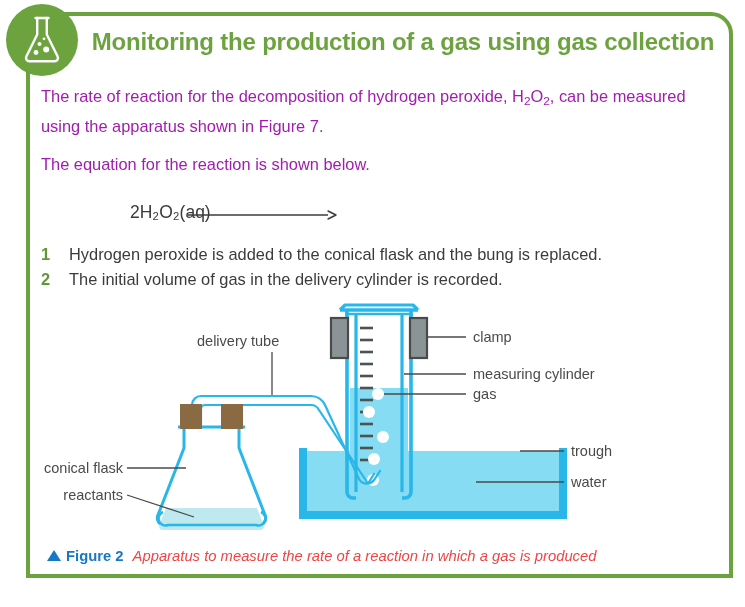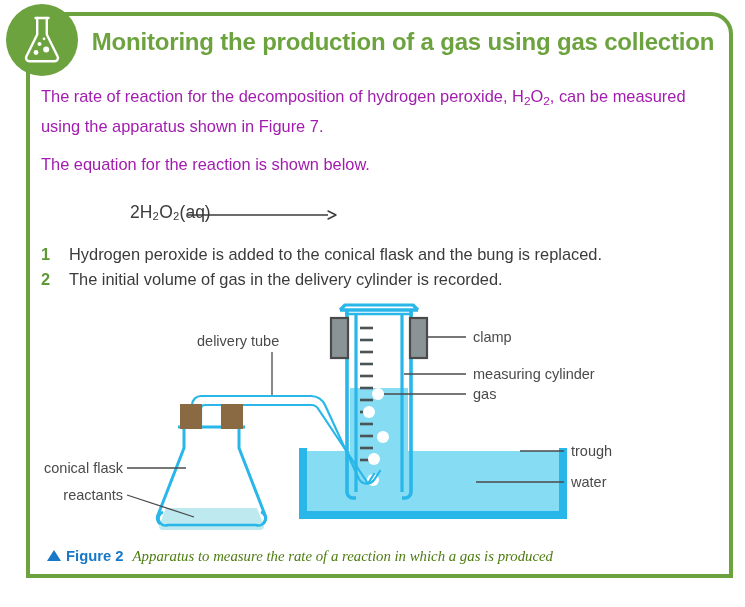--- a/index.html
+++ b/index.html
@@ -162,22 +162,21 @@
     border-bottom: 11px solid #1878c8;
     margin-right: 5px;
     vertical-align: 0px;
   }
   #cap-label {
     font-weight: bold;
     margin-right: 9px;
   }
   #cap-text {
     font-style: italic;
-    color: #4d7c0f;
-    font-family: Liberation Serif, serif;
+    color: #ef4444;
   }
 </style>
 </head>
 <body>
 
 <div id="card"></div>
 
 <div id="badge">
   <svg width="72" height="72" viewBox="0 0 72 72" aria-hidden="true">
     <g fill="none" stroke="#ffffff" stroke-width="2.4" stroke-linejoin="round" stroke-linecap="round">

